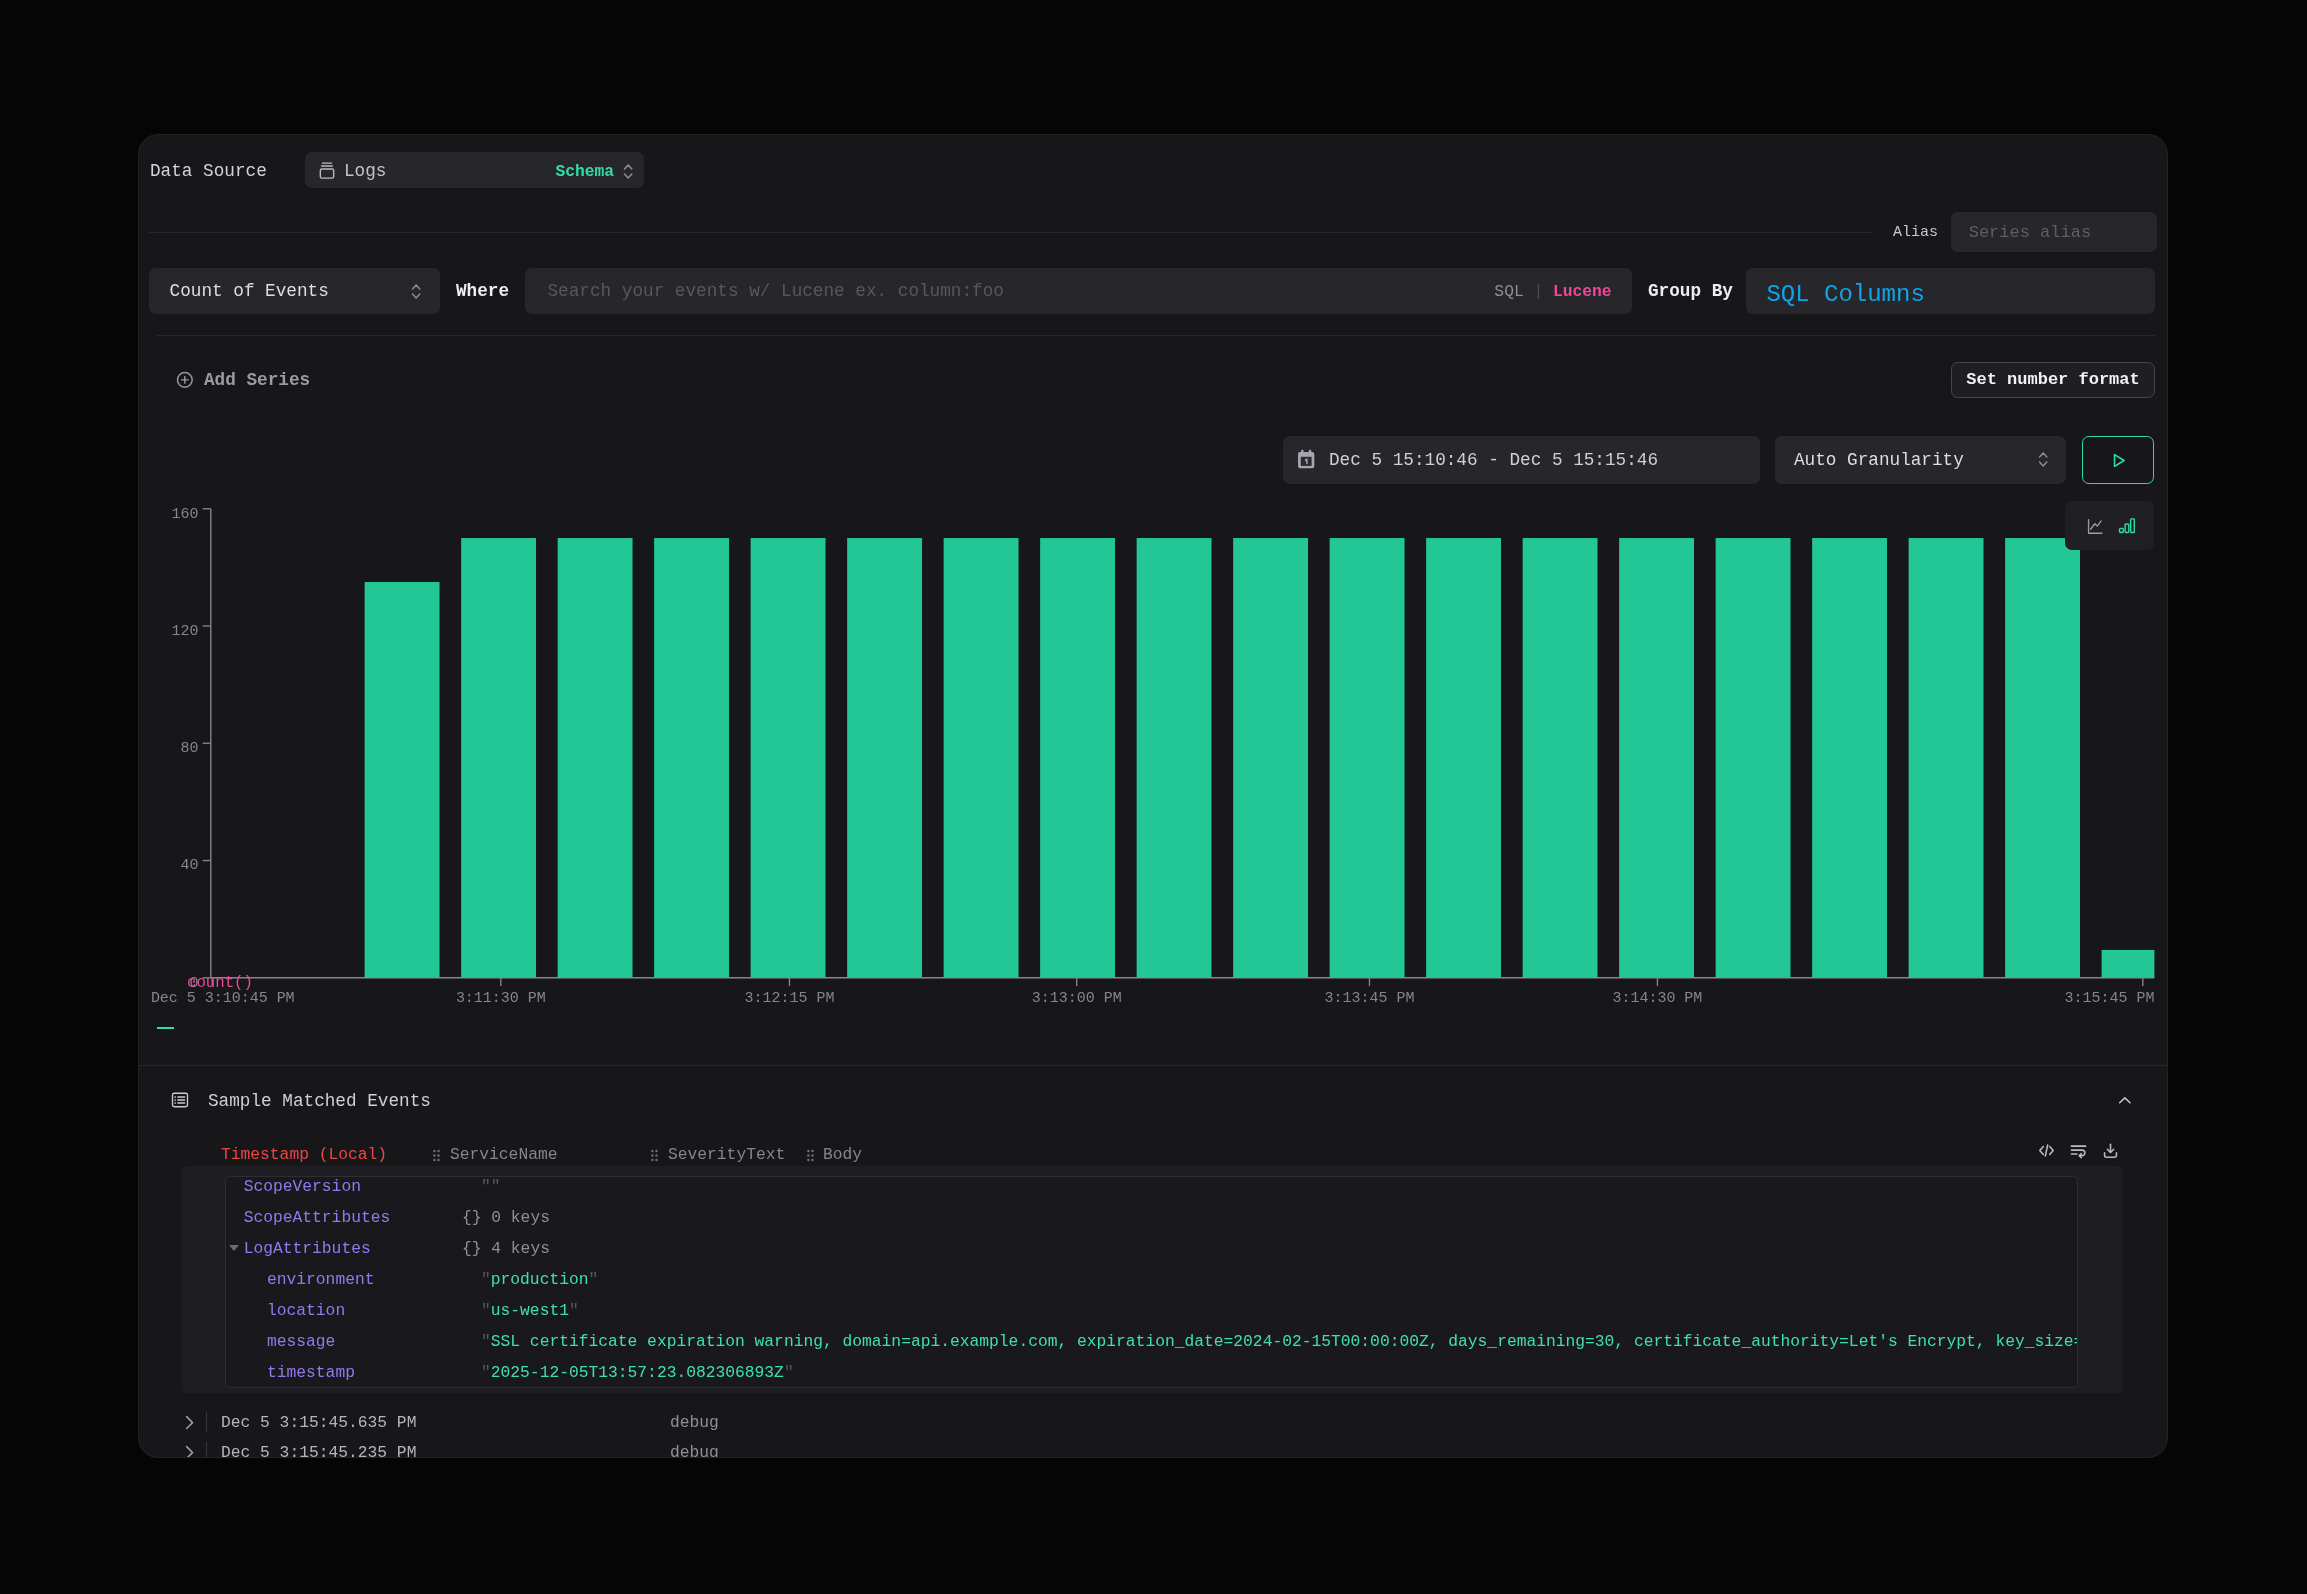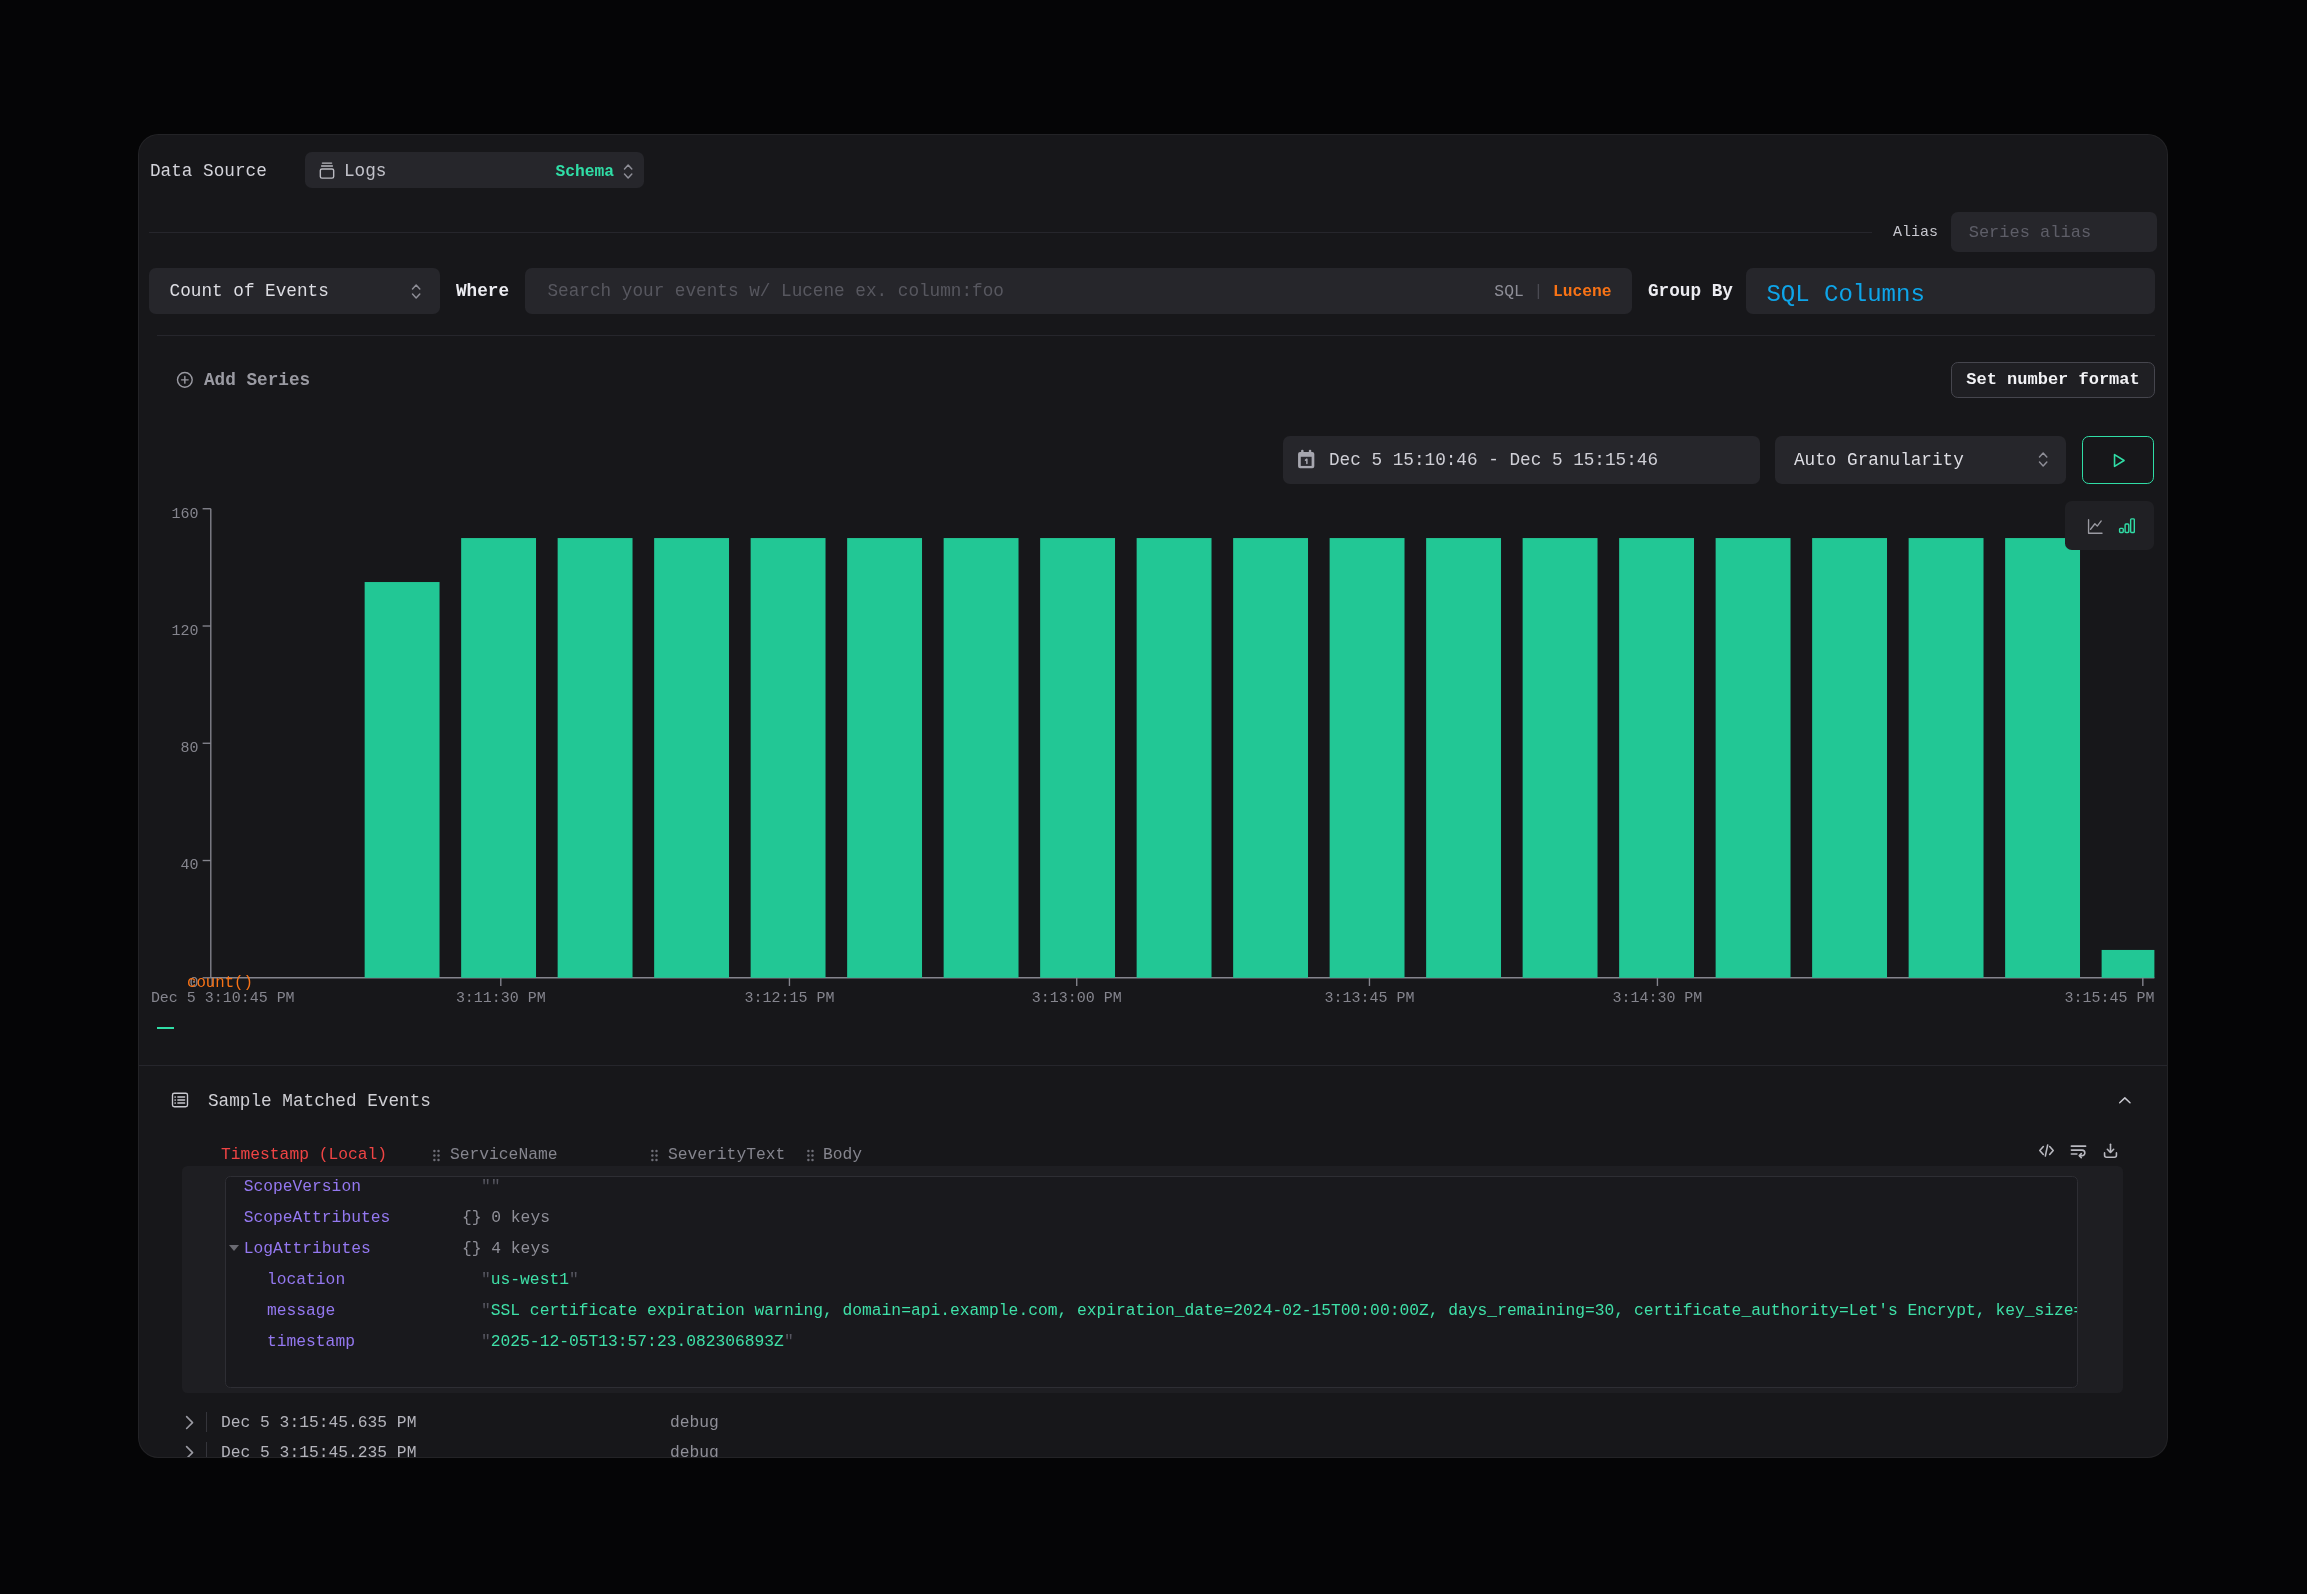--- a/index.html
+++ b/index.html
@@ -7,21 +7,21 @@
   body { font-family:"Liberation Mono", monospace; position:relative; }
   .abs { position:absolute; }
   .card {
     position:absolute; left:138px; top:134px; width:2030px; height:1324px;
     background:#17171a; border-radius:20.4px; border:0.7px solid rgba(255,255,255,0.055);
     overflow:hidden;
   }
   .lbl { color:#d2d2d9; font-size:17.7px; }
   .boldlbl { color:#ececf1; font-size:17.7px; font-weight:bold; }
   .ctl { background:#26262b; border-radius:6.8px; position:absolute; }
-  .green { color:#f97316; }
+  .green { color:#ec4899; }
   .divider { position:absolute; height:1.4px; background:#26262c; }
 </style>
 </head>
 <body>
 <div class="card">
 
   <div class="abs lbl" style="left:11px; top:26px;">Data Source</div>
   <div class="ctl" style="left:166px; top:17px; width:339px; height:36px;">
     <svg class="abs" style="left:12.3px; top:8.9px;" width="20" height="20" viewBox="0 0 24 24" fill="none" stroke="#b9b9c0" stroke-width="1.7" stroke-linecap="round" stroke-linejoin="round">
       <path d="M6.5 2.5h11"></path>
@@ -227,20 +227,25 @@
     <span style="position:absolute; left:17.7px; top:5.4px; color:#9478f0; white-space:nowrap;">ScopeAttributes</span>
     <span style="position:absolute; left:236px; top:5.4px; white-space:nowrap;"><span style="color:#8e8e97;">{} </span><span style="color:#8e8e97;">0 keys</span></span>
   </div>
         <div style="height:31px; position:relative; font-size:16.3px;">
     <span style="position:absolute; left:2.7px; top:11px; width:0; height:0; border-left:5.4px solid transparent; border-right:5.4px solid transparent; border-top:6.8px solid #6a6a72;"></span>
     <span style="position:absolute; left:17.7px; top:5.4px; color:#9478f0; white-space:nowrap;">LogAttributes</span>
     <span style="position:absolute; left:236px; top:5.4px; white-space:nowrap;"><span style="color:#8e8e97;">{} </span><span style="color:#8e8e97;">4 keys</span></span>
   </div>
         <div style="height:31px; position:relative; font-size:16.3px;">
 
+    <span style="position:absolute; left:41px; top:5.4px; color:#9478f0; white-space:nowrap;">environment</span>
+    <span style="position:absolute; left:255px; top:5.4px; white-space:nowrap;"><span style="color:#565660;">"</span><span style="color:#3fe0a8;">production</span><span style="color:#565660;">"</span></span>
+  </div>
+        <div style="height:31px; position:relative; font-size:16.3px;">
+
     <span style="position:absolute; left:41px; top:5.4px; color:#9478f0; white-space:nowrap;">location</span>
     <span style="position:absolute; left:255px; top:5.4px; white-space:nowrap;"><span style="color:#565660;">"</span><span style="color:#3fe0a8;">us-west1</span><span style="color:#565660;">"</span></span>
   </div>
         <div style="height:31px; position:relative; font-size:16.3px;">
 
     <span style="position:absolute; left:41px; top:5.4px; color:#9478f0; white-space:nowrap;">message</span>
     <span style="position:absolute; left:255px; top:5.4px; white-space:nowrap;"><span style="color:#565660;">"</span><span style="color:#3fe0a8;">SSL certificate expiration warning, domain=api.example.com, expiration_date=2024-02-15T00:00:00Z, days_remaining=30, certificate_authority=Let's Encrypt, key_size=2048, renewal_status=pending</span></span>
   </div>
         <div style="height:31px; position:relative; font-size:16.3px;">
 

